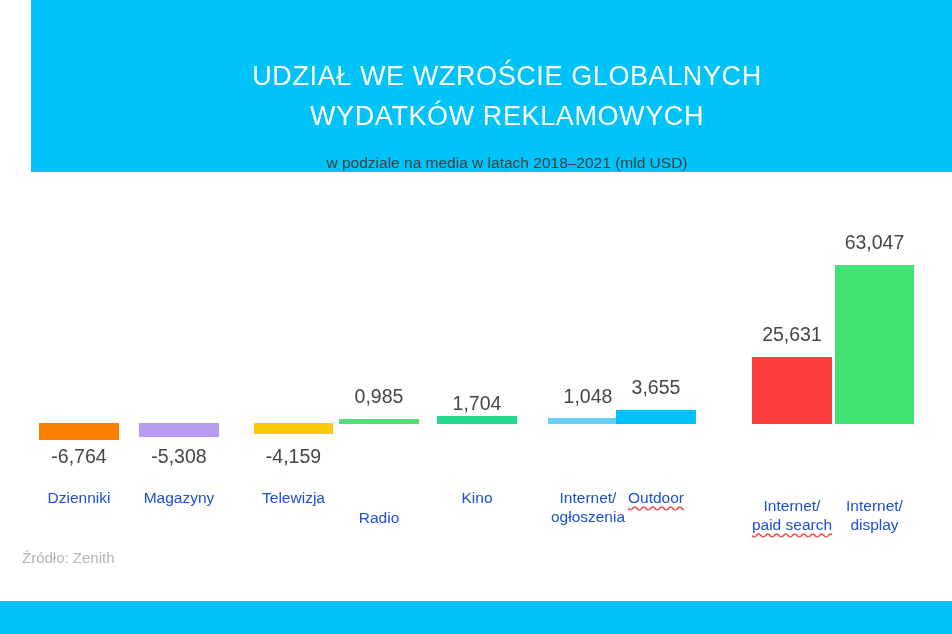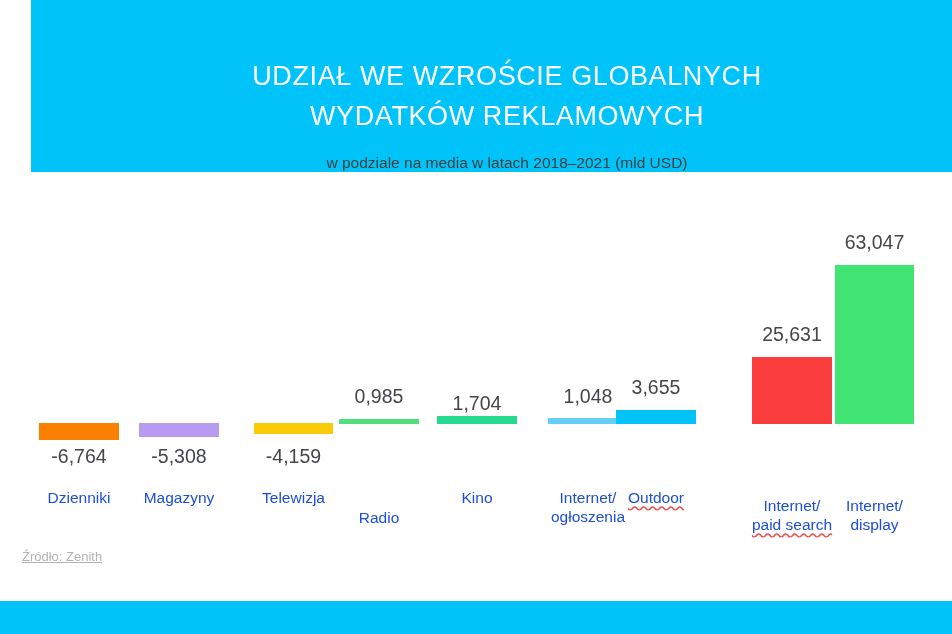--- a/index.html
+++ b/index.html
@@ -100,24 +100,23 @@
   .cat-label .l2.misspelled-sub {
     text-decoration: underline wavy #ec4f4f;
     text-decoration-skip-ink: none;
     text-underline-offset: 2px;
   }
 
   .source-note {
     position: absolute;
     left: 22px;
     top: 377px;
-    font-size: 13px;
+    font-size: 15px;
     color: #b3b3b3;
     white-space: nowrap;
-    text-decoration: underline;
   }
 </style>
 </head>
 <body>
 
 <div class="header-band">
   <div class="title-line">UDZIAŁ WE WZROŚCIE GLOBALNYCH</div>
   <div class="title-line">WYDATKÓW REKLAMOWYCH</div>
   <div class="subtitle">w podziale na media w latach 2018–2021 (mld USD)</div>
 </div>

